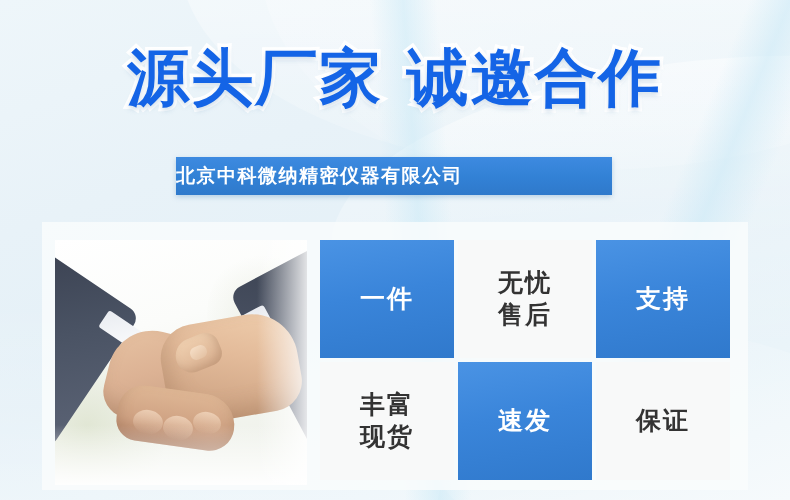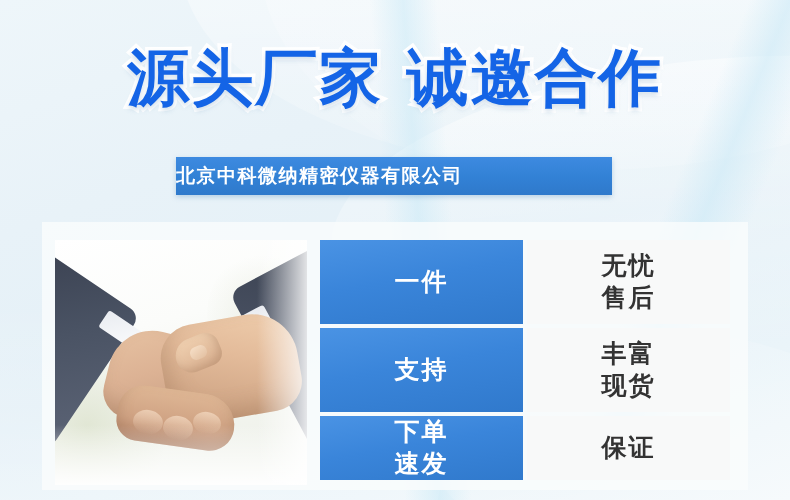--- a/index.html
+++ b/index.html
@@ -293,21 +293,21 @@
   }
 
   
   #feature-grid {
     position: absolute;
     left: 320px;
     top: 240px;
     width: 410px;
     height: 240px;
     display: grid;
-    grid-template-columns: 1fr 1fr;
+    grid-template-columns: 1fr 1fr 1fr;
     grid-template-rows: 1fr 1fr;
     gap: 4px;
   }
   .cell {
     display: flex;
     flex-direction: column;
     align-items: center;
     justify-content: center;
     font-size: 25px;
     font-weight: bold;
@@ -382,21 +382,20 @@
     <div class="cell blue">
       <span class="ln">支持</span>
     </div>
 
     <div class="cell light">
       <span class="ln">丰富</span>
       <span class="ln">现货</span>
     </div>
 
     <div class="cell blue">
-      <span class="ln">下单</span>
       <span class="ln">速发</span>
     </div>
 
     <div class="cell light">
       <span class="ln">保证</span>
     </div>
 
   </div>
 
 </div>

